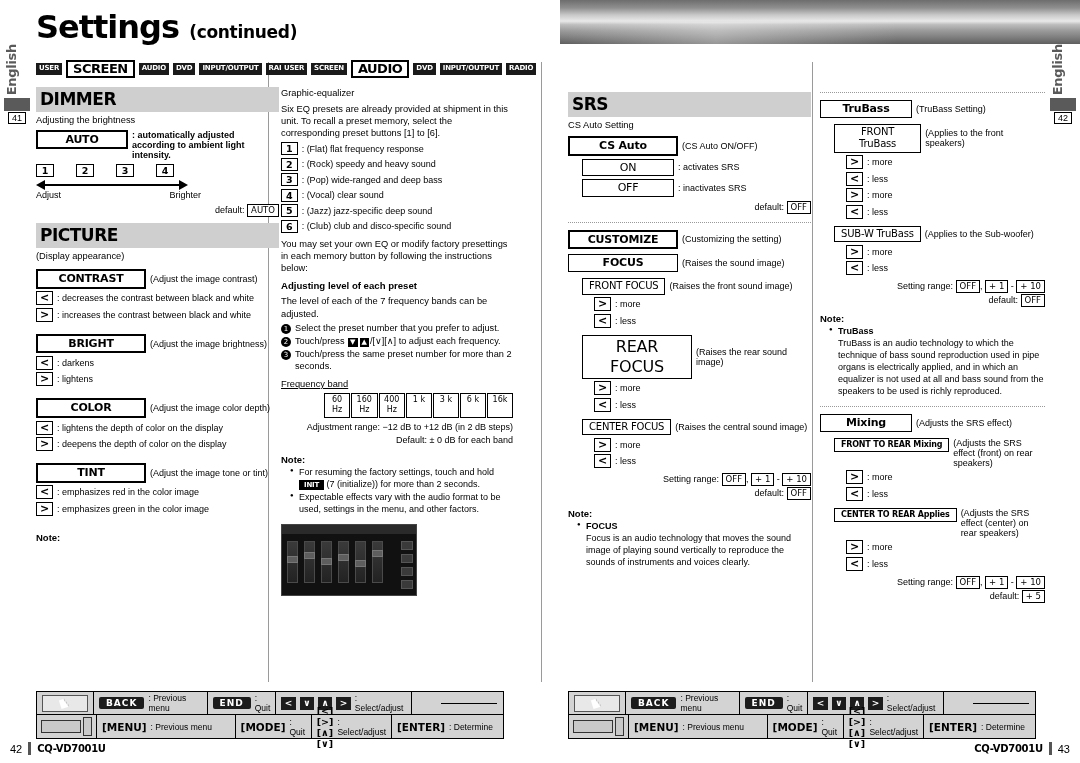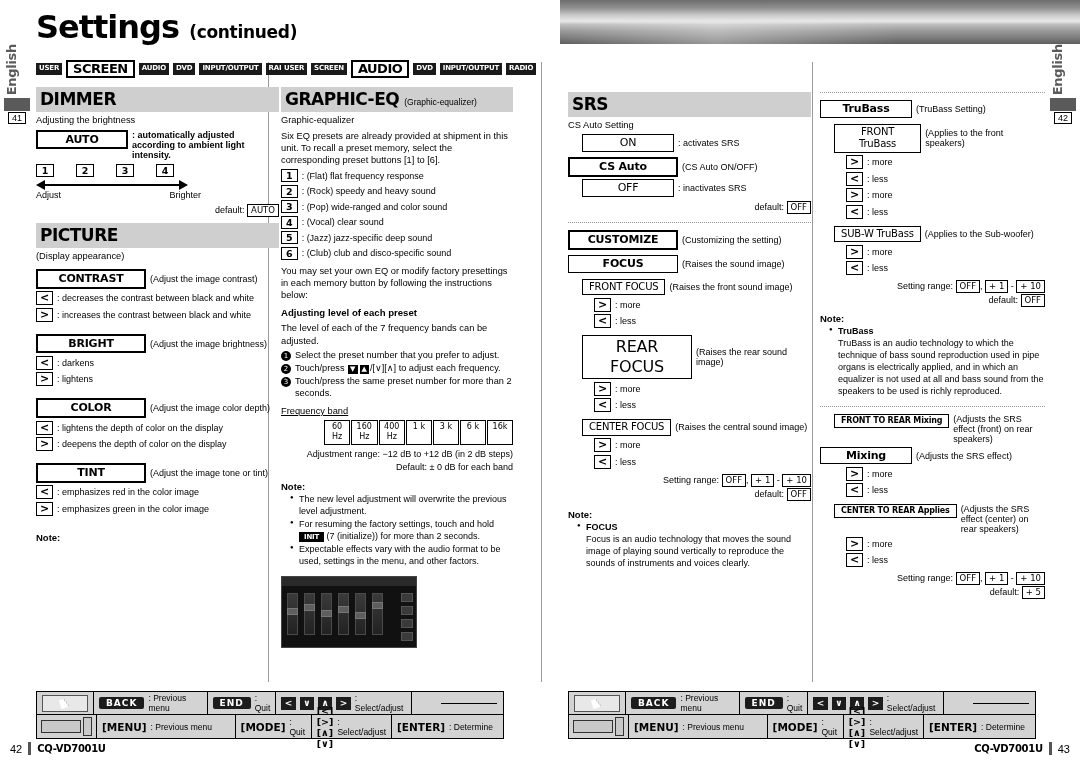--- a/index.html
+++ b/index.html
@@ -346,38 +346,34 @@
 
   <div class="tabrow">
     <div class="tab">USER</div>
     <div class="tab">SCREEN</div>
     <div class="tab active">AUDIO</div>
     <div class="tab">DVD</div>
     <div class="tab">INPUT/OUTPUT</div>
     <div class="tab">RADIO</div>
   </div>
 
-  <div class="sect">
-    <h2>GRAPHIC-EQ</h2>
-    <span class="sub">(Graphic-equalizer)</span>
-  </div>
   <p class="t">Graphic-equalizer</p>
   <p class="t">Six EQ presets are already provided at shipment in this unit. To recall a preset memory, select the corresponding preset buttons [1] to [6].</p>
 
   <div class="row">
     <span class="numbox">1</span>
     <span class="desc">: (Flat) flat frequency response</span>
   </div>
   <div class="row">
     <span class="numbox">2</span>
     <span class="desc">: (Rock) speedy and heavy sound</span>
   </div>
   <div class="row">
     <span class="numbox">3</span>
-    <span class="desc">: (Pop) wide-ranged and color sound</span>
+    <span class="desc">: (Pop) wide-ranged and deep bass</span>
   </div>
   <div class="row">
     <span class="numbox">4</span>
     <span class="desc">: (Vocal) clear sound</span>
   </div>
   <div class="row">
     <span class="numbox">5</span>
     <span class="desc">: (Jazz) jazz-specific deep sound</span>
   </div>
   <div class="row">
@@ -415,21 +411,20 @@
     <span class="keybox">3 k</span>
     <span class="keybox">6 k</span>
     <span class="keybox">16k</span>
   </div>
   <div class="rng" style="margin-top:3px;">Adjustment range: −12 dB to +12 dB (in 2 dB steps)</div>
   <div class="rng" style="margin-top:0;">Default: ± 0 dB for each band</div>
 
   <div class="note">
     <b>Note:</b>
     <ul>
-      <li>The new level adjustment will overwrite the previous level adjustment.</li>
       <li>
         <span>For resuming the factory settings, touch and hold</span>
         <br>
         <span class="btn inv sm" style="font-size:7px;">INIT</span>
         <span>(7 (initialize)) for more than 2 seconds.</span>
       </li>
       <li>Expectable effects vary with the audio format to be used, settings in the menu, and other factors.</li>
     </ul>
   </div>
 
@@ -454,27 +449,27 @@
   </div>
 </div>
 
 <div class="col" id="col3" style="top:92px;">
 
   <div class="sect">
     <h2>SRS</h2>
   </div>
   <p class="t">CS Auto Setting</p>
 
+  <div class="row" style="margin-top:5px;">
+    <span class="btn w110">CS Auto</span>
+    <span class="desc">(CS Auto ON/OFF)</span>
+  </div>
   <div class="row ind1">
     <span class="btn thin w92">ON</span>
     <span class="desc">: activates SRS</span>
-  </div>
-  <div class="row" style="margin-top:5px;">
-    <span class="btn w110">CS Auto</span>
-    <span class="desc">(CS Auto ON/OFF)</span>
   </div>
   <div class="row ind1">
     <span class="btn thin w92">OFF</span>
     <span class="desc">: inactivates SRS</span>
   </div>
   <div class="defline">
     <span>default:</span>
     <span class="keybox">OFF</span>
   </div>
 
@@ -612,28 +607,28 @@
     <ul>
         <li>
       <b style="font-size:9px;">TruBass</b><br>
       <span>TruBass is an audio technology to which the technique of bass sound reproduction used in pipe organs is electrically applied, and in which an equalizer is not used at all and bass sound from the speakers to be used is richly reproduced.</span>
     </li>
       </ul>
   </div>
 
   <div class="dash"></div>
 
+  <div class="row">
+    <span class="btn thin w92" style="font-weight:bold;">Mixing</span>
+    <span class="desc">(Adjusts the SRS effect)</span>
+  </div>
+
   <div class="row ind1" style="margin-top:6px; align-items:flex-start;">
     <span class="btn thin" style="font-size:8px; font-weight:bold; white-space:nowrap;">FRONT TO REAR Mixing</span>
     <span class="desc" style="max-width:98px; display:inline-block;">(Adjusts the SRS effect (front) on rear speakers)</span>
-  </div>
-
-  <div class="row">
-    <span class="btn thin w92" style="font-weight:bold;">Mixing</span>
-    <span class="desc">(Adjusts the SRS effect)</span>
   </div>
   <div class="row ind2">
     <span class="arrbox">&gt;</span>
     <span class="desc">: more</span>
   </div>
   <div class="row ind2">
     <span class="arrbox">&lt;</span>
     <span class="desc">: less</span>
   </div>
 

